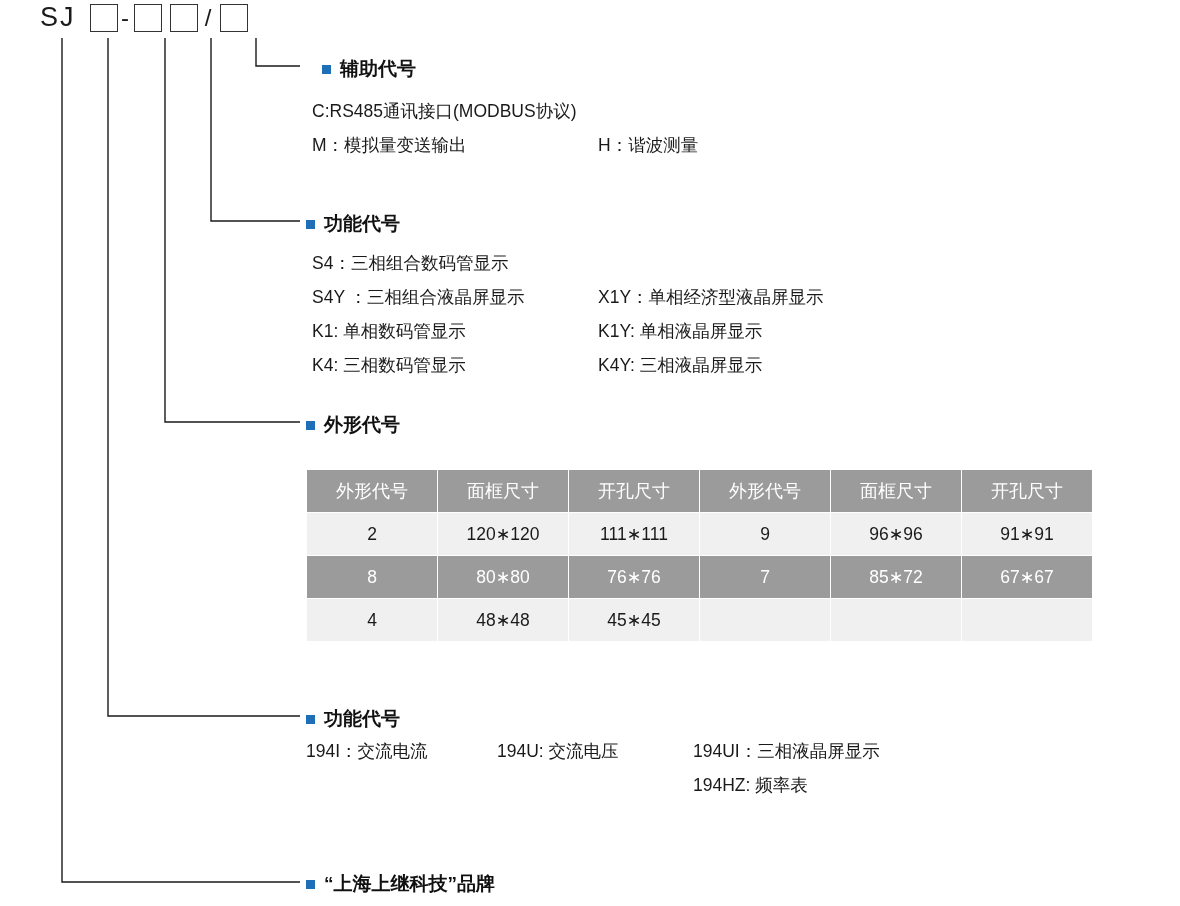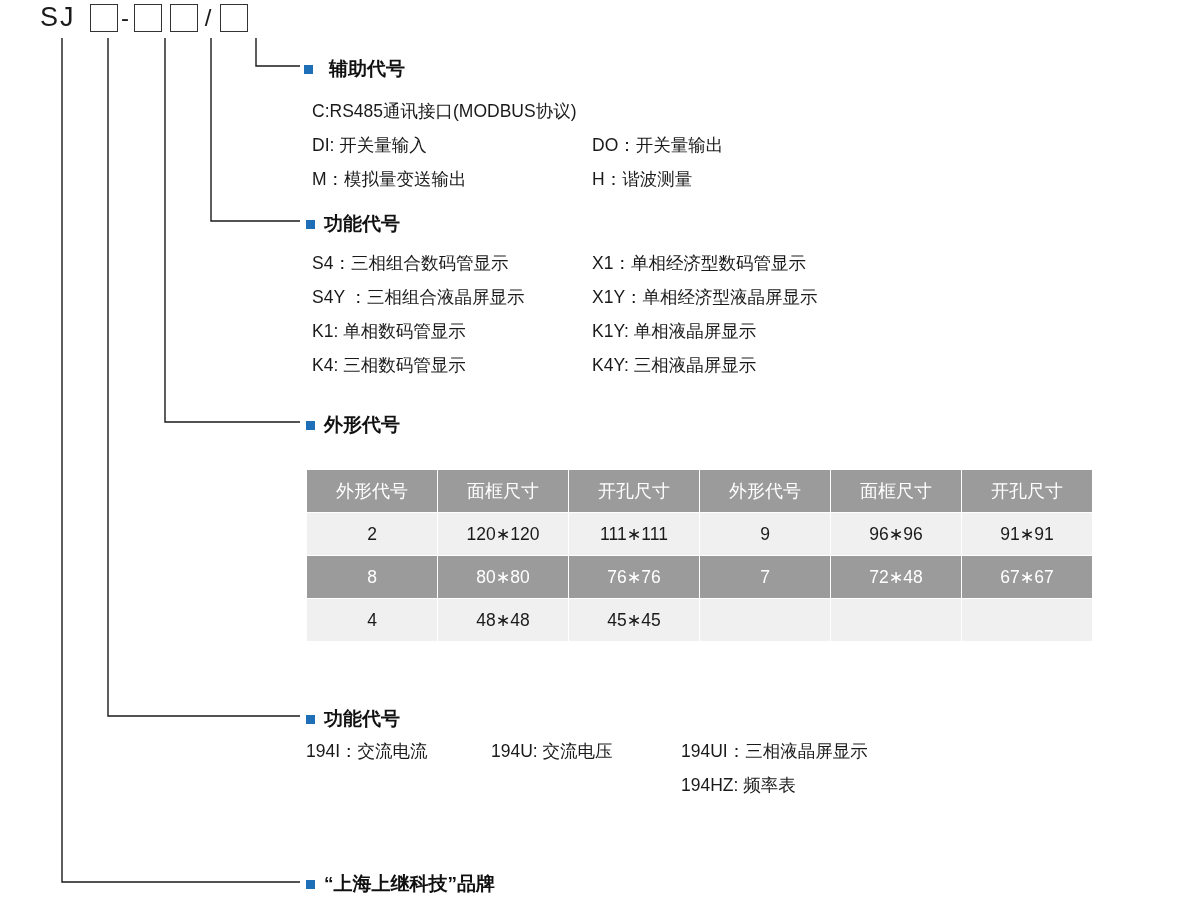--- a/index.html
+++ b/index.html
@@ -83,20 +83,21 @@
 
   
   .block {
     position: absolute;
     font-size: 17.5px;
     color: #1a1a1a;
     line-height: 34px;
   }
   .row2 {
     display: flex;
+    gap: 6px;
   }
   .row2 > div:first-child {
     width: 280px;
   }
 
   
   .tbl-wrap {
     position: absolute;
     left: 306px;
     top: 469px;
@@ -156,46 +157,41 @@
       <path d="M 211 38 L 211 221 L 300 221"></path>
 
       <path d="M 165 38 L 165 422 L 300 422"></path>
 
       <path d="M 108 38 L 108 716 L 300 716"></path>
 
       <path d="M 62 38 L 62 882 L 300 882"></path>
     </g>
   </svg>
 
-  <div class="section-head" style="left:304px; top:56px;gap:7px;">
+  <div class="section-head" style="left:322px; top:56px;">
     <span class="sq"></span>
     <span>辅助代号</span>
   </div>
   <div class="block" style="left:312px; top:94px;">
     <div class="row2">
       <div>C:RS485通讯接口(MODBUS协议)</div>
-    </div>
-    <div class="row2">
-      <div>DI: 开关量输入</div>
-      <div>DO：开关量输出</div>
     </div>
     <div class="row2">
       <div>M：模拟量变送输出</div>
       <div>H：谐波测量</div>
     </div>
   </div>
 
   <div class="section-head" style="left:306px; top:211px;">
     <span class="sq"></span>
     <span>功能代号</span>
   </div>
   <div class="block" style="left:312px; top:246px;">
     <div class="row2">
       <div>S4：三相组合数码管显示</div>
-      <div>X1：单相经济型数码管显示</div>
     </div>
     <div class="row2">
       <div>S4Y ：三相组合液晶屏显示</div>
       <div>X1Y：单相经济型液晶屏显示</div>
     </div>
     <div class="row2">
       <div>K1: 单相数码管显示</div>
       <div>K1Y: 单相液晶屏显示</div>
     </div>
     <div class="row2">
@@ -228,21 +224,21 @@
           <td>111∗111</td>
           <td>9</td>
           <td>96∗96</td>
           <td>91∗91</td>
         </tr>
         <tr class="dark">
           <td>8</td>
           <td>80∗80</td>
           <td>76∗76</td>
           <td>7</td>
-          <td>72∗48</td>
+          <td>85∗72</td>
           <td>67∗67</td>
         </tr>
         <tr class="light">
           <td>4</td>
           <td>48∗48</td>
           <td>45∗45</td>
           <td class="empty"></td>
           <td class="empty"></td>
           <td class="empty"></td>
         </tr>

